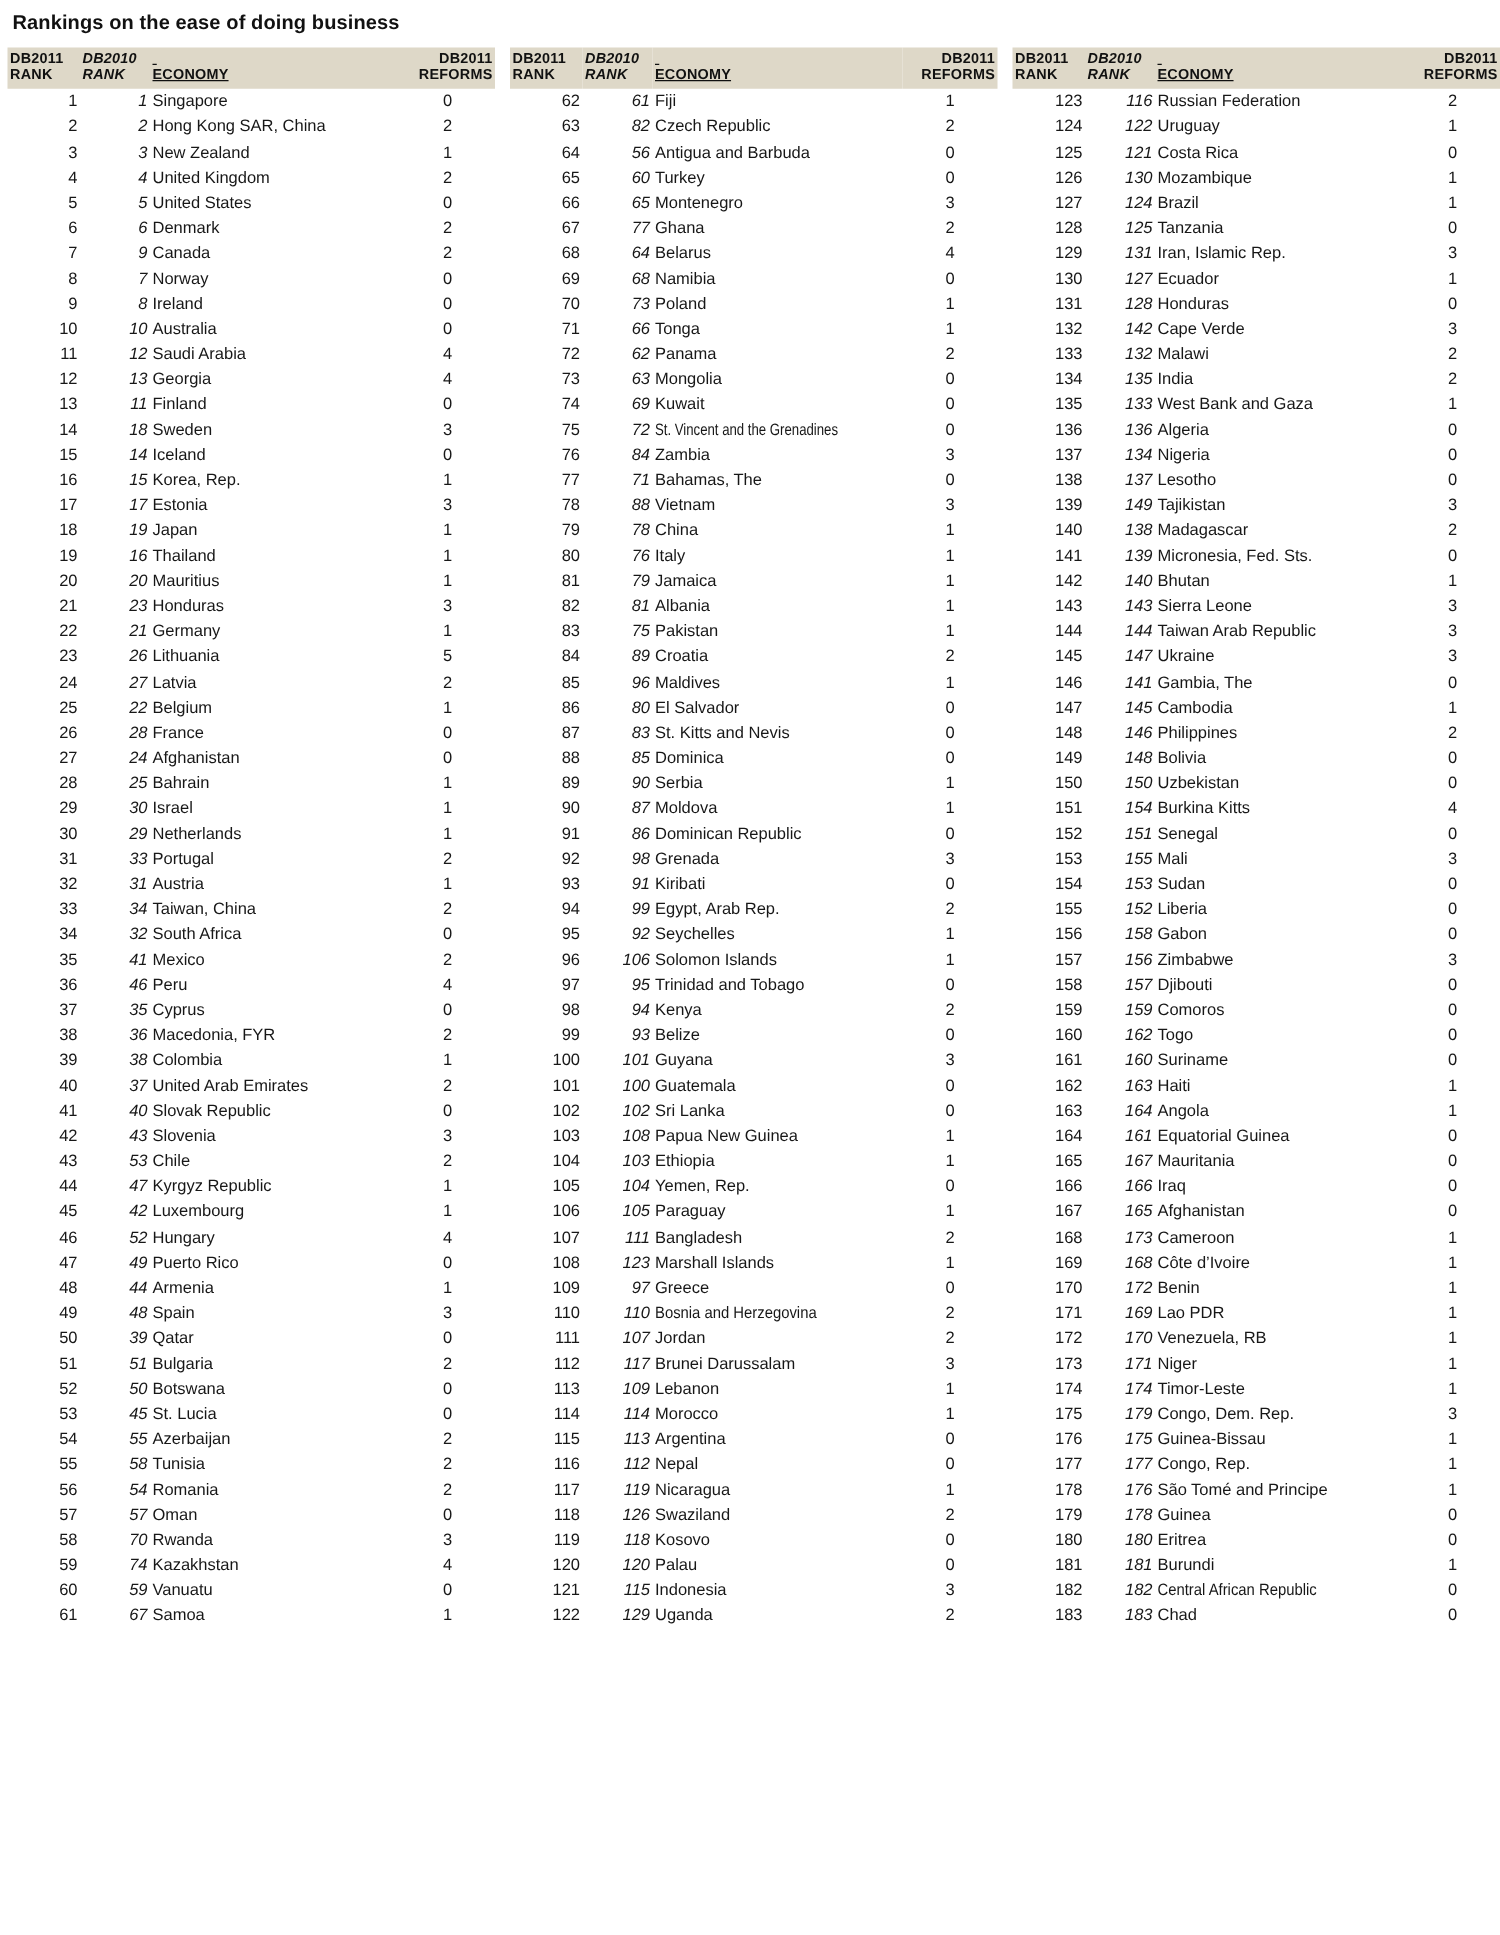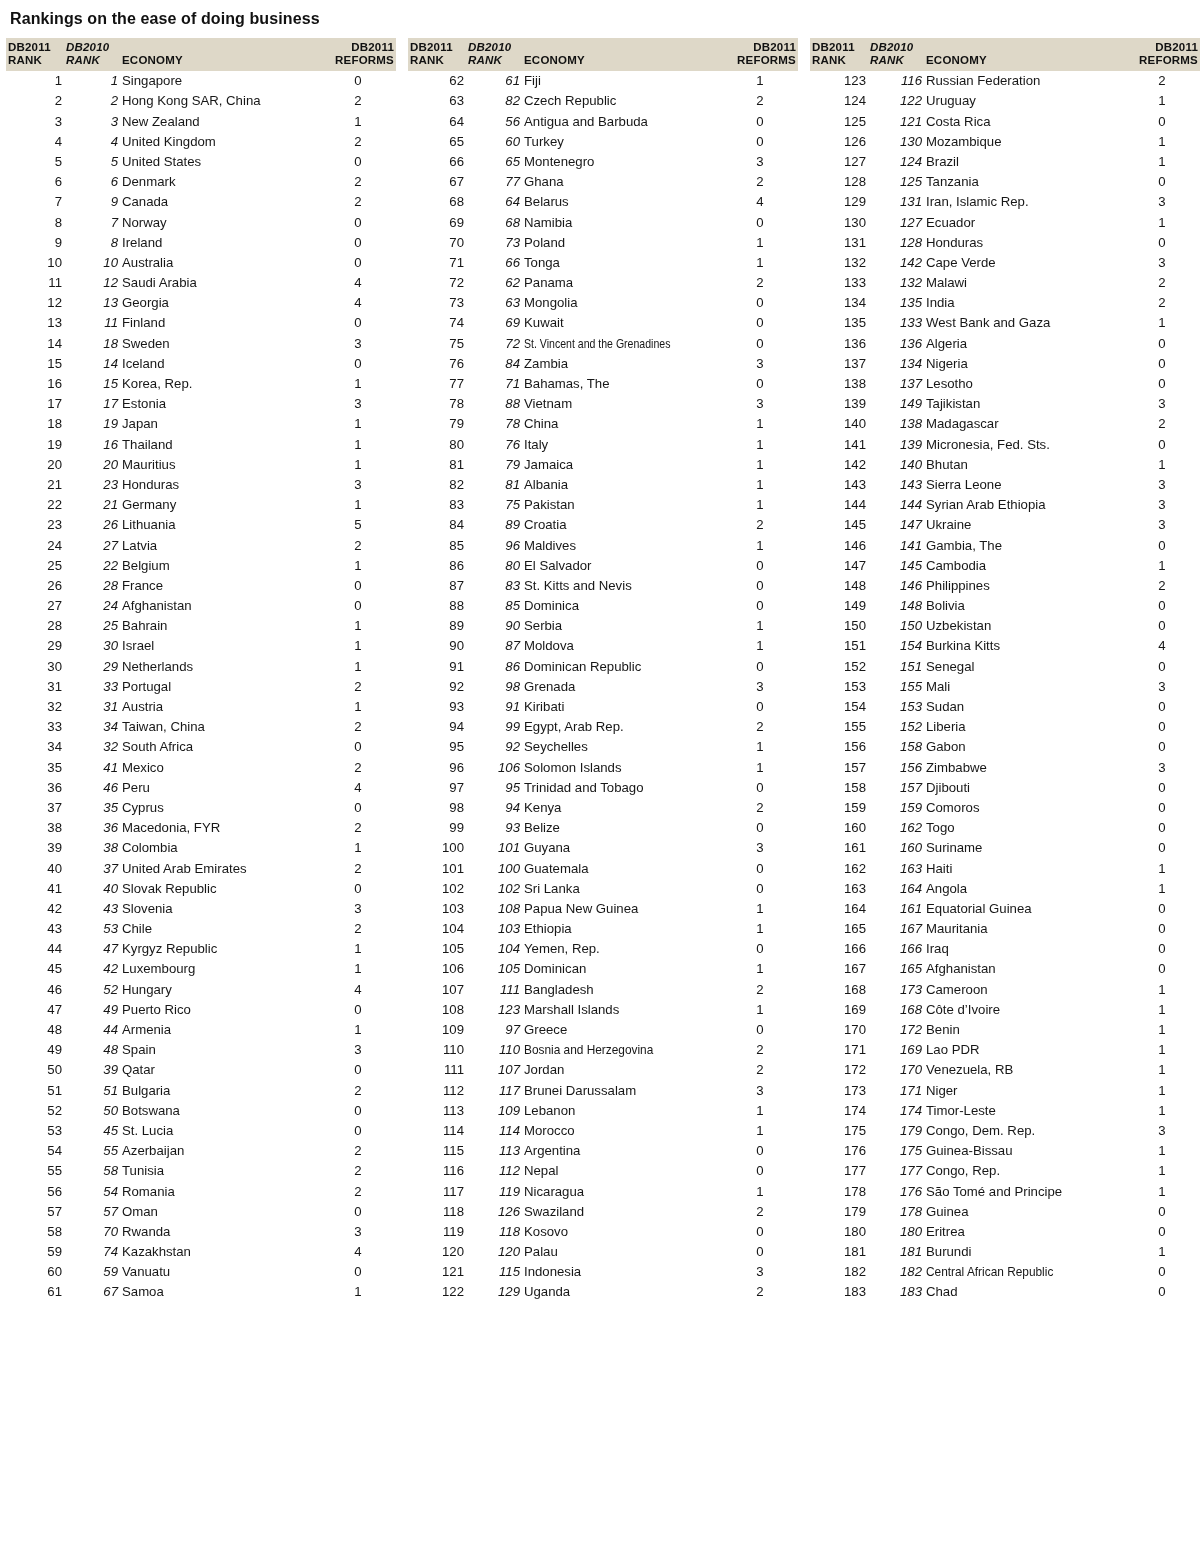--- a/index.html
+++ b/index.html
@@ -54,21 +54,21 @@
     line-height: 1.12;
     letter-spacing: 0.2px;
   }
   table.rank thead th .sub {
     display: block;
     font-weight: bold;
     font-size: 11.5px;
   }
   th.h-db2011rank { width: 54px; text-align: left; padding-left: 6px; }
   th.h-db2010rank { width: 52px; text-align: left; font-style: italic; }
-  th.h-economy    { text-align: left; padding-left: 4px; }
+  th.h-economy    { text-align: left; padding-left: 4px; text-decoration: underline; }
   th.h-reforms    { width: 72px; text-align: right; padding-right: 8px; }
   th.h-db2010rank .sub { font-style: italic; }
   th.h-db2011rank .sub, th.h-economy .sub, th.h-reforms .sub { font-style: normal; }
 
   table.rank tbody td {
     font-size: 13.2px;
     padding: 2.45px 2px;
     line-height: 1.16;
     color: #171717;
     white-space: nowrap;
@@ -780,21 +780,21 @@
             </tr>
             <tr>
               <td class="c-rank2011">105</td>
               <td class="c-rank2010">104</td>
               <td class="c-economy"><span class="tight">Yemen, Rep.</span></td>
               <td class="c-reforms">0</td>
             </tr>
             <tr>
               <td class="c-rank2011">106</td>
               <td class="c-rank2010">105</td>
-              <td class="c-economy"><span class="tight">Dominican</span></td>
+              <td class="c-economy"><span class="tight">Paraguay</span></td>
               <td class="c-reforms">1</td>
             </tr>
             <tr>
               <td class="c-rank2011">107</td>
               <td class="c-rank2010">111</td>
               <td class="c-economy"><span class="tight">Bangladesh</span></td>
               <td class="c-reforms">2</td>
             </tr>
             <tr>
               <td class="c-rank2011">108</td>
@@ -1034,21 +1034,21 @@
             </tr>
             <tr>
               <td class="c-rank2011">143</td>
               <td class="c-rank2010">143</td>
               <td class="c-economy"><span class="tight">Sierra Leone</span></td>
               <td class="c-reforms">3</td>
             </tr>
             <tr>
               <td class="c-rank2011">144</td>
               <td class="c-rank2010">144</td>
-              <td class="c-economy"><span class="tight">Syrian Arab Ethiopia</span></td>
+              <td class="c-economy"><span class="tight">Taiwan Arab Republic</span></td>
               <td class="c-reforms">3</td>
             </tr>
             <tr>
               <td class="c-rank2011">145</td>
               <td class="c-rank2010">147</td>
               <td class="c-economy"><span class="tight">Ukraine</span></td>
               <td class="c-reforms">3</td>
             </tr>
             <tr>
               <td class="c-rank2011">146</td>

